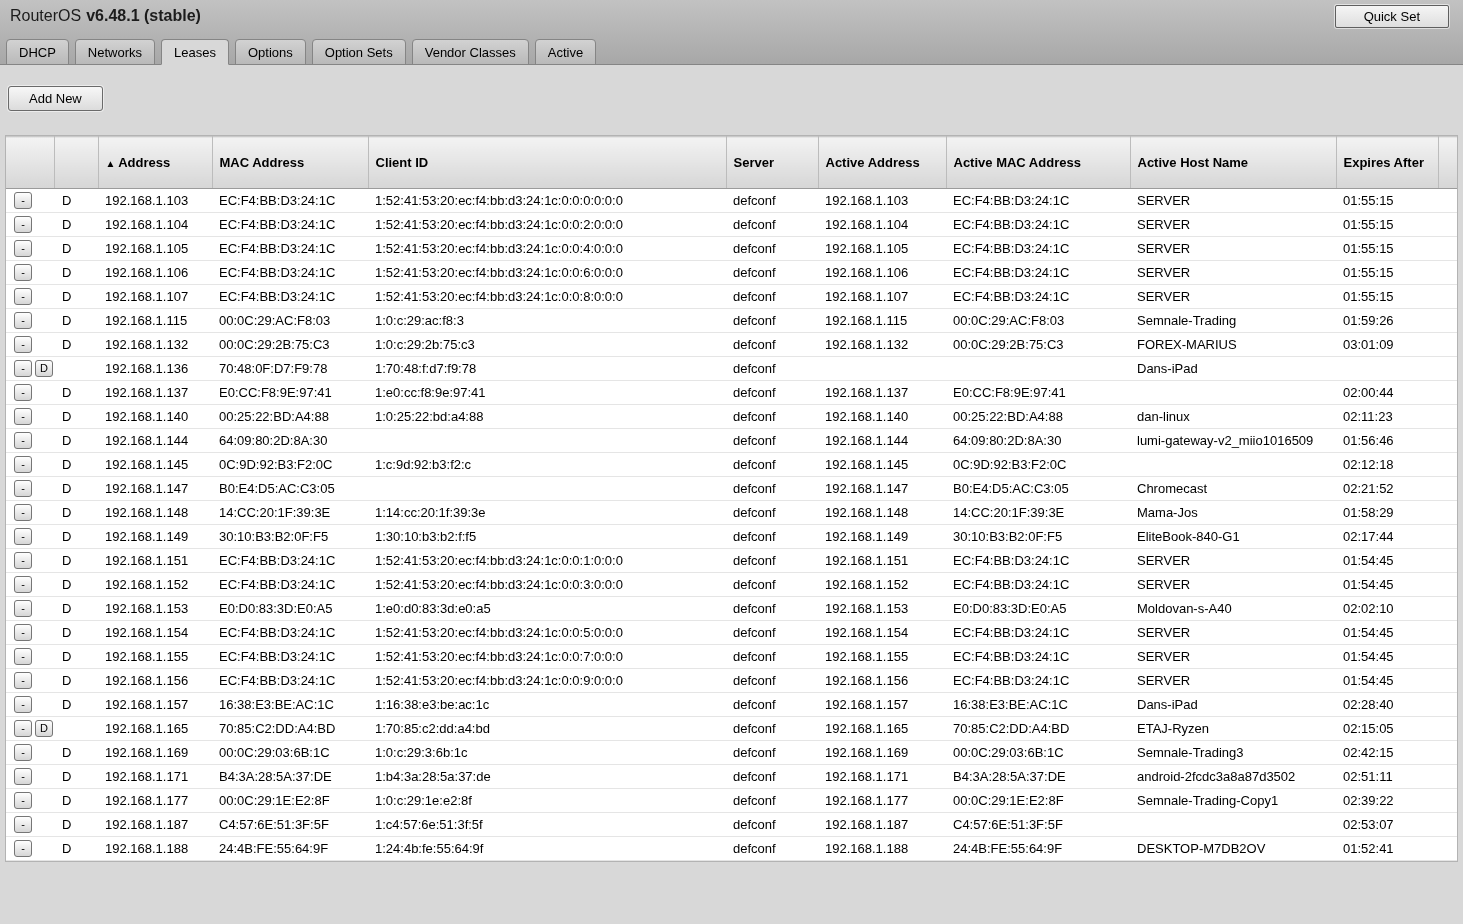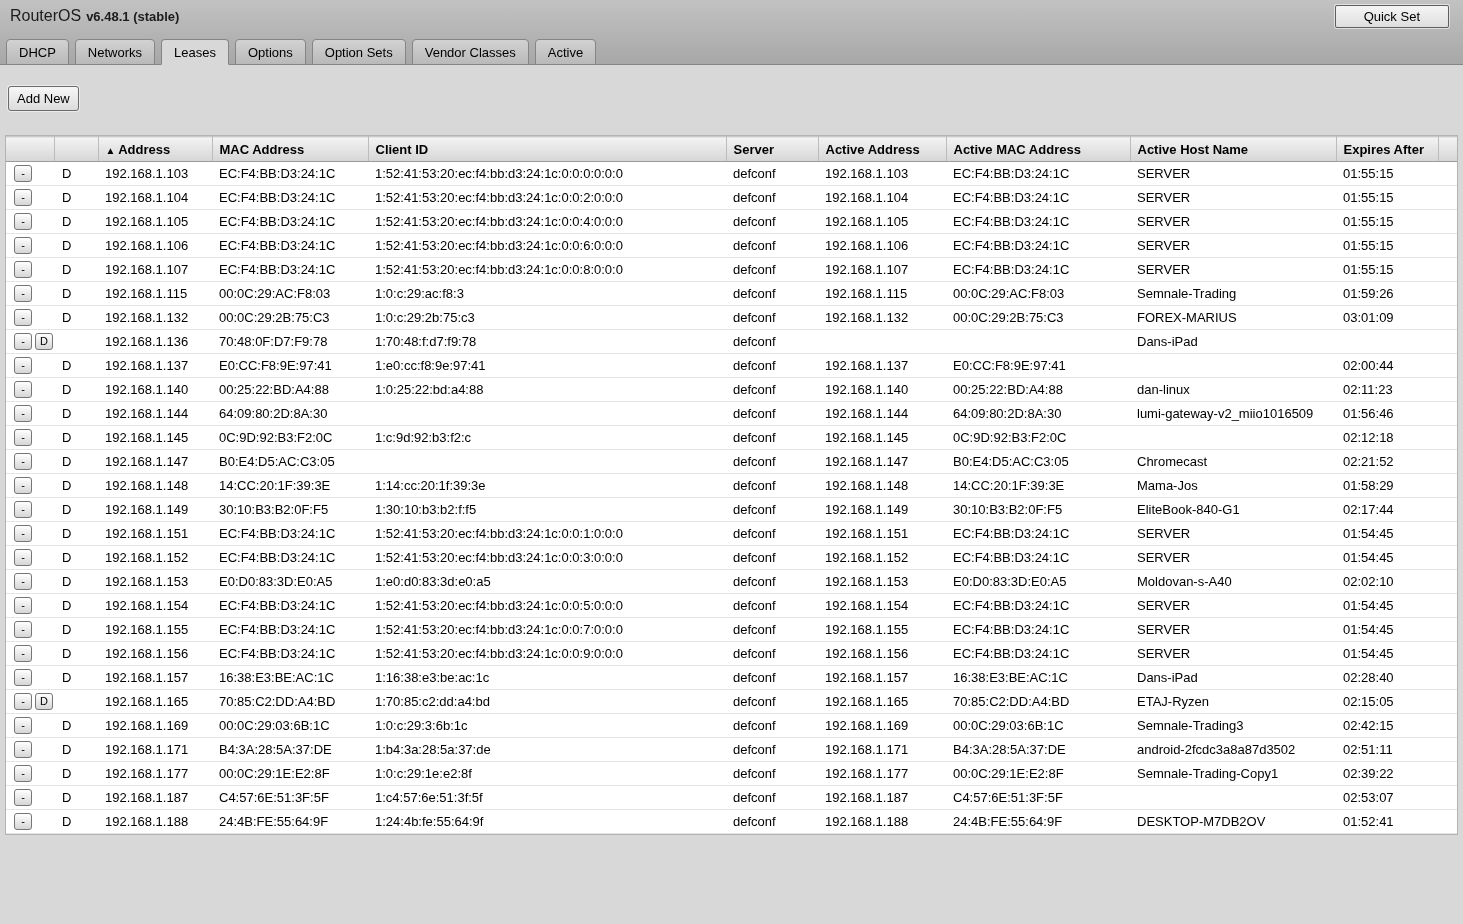--- a/index.html
+++ b/index.html
@@ -12,21 +12,21 @@
   }
   
   .header-region { background:linear-gradient(#c2c2c2,#a7a7a7); }
   .topbar {
     height:32px;
     display:flex; align-items:center; justify-content:space-between;
     padding:0 10px;
   }
   .brand { display:flex; align-items:baseline; gap:5px; }
   .brand-name { font-size:16px; font-weight:normal; color:#1c1c1c; }
-  .brand-ver  { font-size:13px; font-weight:bold; color:#1c1c1c; }
+  .brand-ver  { font-size:16px; font-weight:bold; color:#1c1c1c; }
   .quickset {
     font-family:inherit; font-size:13px; color:#000;
     padding:3px 28px;
     background:linear-gradient(#f5f5f5,#dedede);
     border:1px solid #5f5f5f; border-radius:2px;
     box-shadow:0 0 0 1px rgba(255,255,255,.55);
     cursor:pointer; margin-right:4px;margin-left:48px;
   }
   
   .tabbar {
@@ -48,36 +48,36 @@
   .tab.active {
     background:#d8d8d8;
     border-bottom:1px solid #d8d8d8;
     font-weight:normal;
   }
   
   .content { background:#d8d8d8; min-height:857px; }
   .addnew {
     font-family:inherit; font-size:13px; color:#000;
     margin:21px 0 0 8px;
-    padding:4px 8px;
+    padding:4px 20px;
     background:linear-gradient(#f7f7f7,#dcdcdc);
     border:1px solid #6a6a6a; border-radius:3px;
     box-shadow:0 0 0 1px rgba(255,255,255,.5);
     cursor:pointer;
   }
   .table-wrap {
     margin:24px 5px 0 5px;
     background:#fff;
     border:1px solid #b3b3b3;
   }
   .items-count { padding:7px 8px 6px 8px; font-size:13px; background:#fff; }
   table { width:100%; table-layout:fixed; border-collapse:collapse; }
   thead th {
     text-align:left; font-weight:bold; font-size:13px;
-    padding:4px 7px; height:25px;
+    padding:18px 7px; height:25px;
     background:linear-gradient(#f3f3f3,#d6d6d6);
     border-top:1px solid #c9c9c9;
     border-bottom:1px solid #9b9b9b;
     border-right:1px solid #bcbcbc;
     white-space:nowrap; overflow:hidden;
   }
   thead th:last-child { border-right:none; }
   thead .sort { font-size:10px; }
   tbody td {
     font-size:13px; padding:3px 7px; height:24px;

